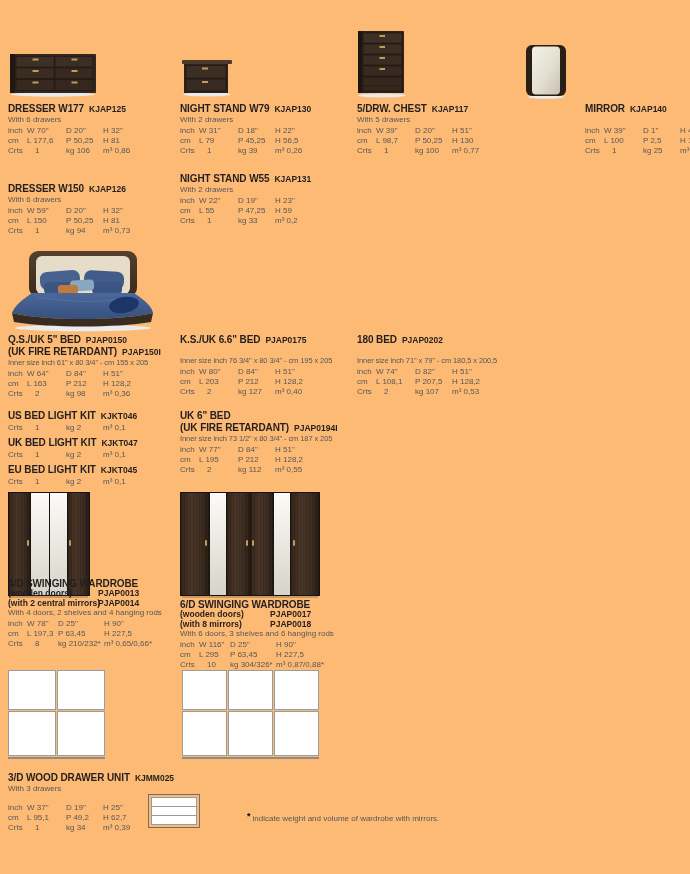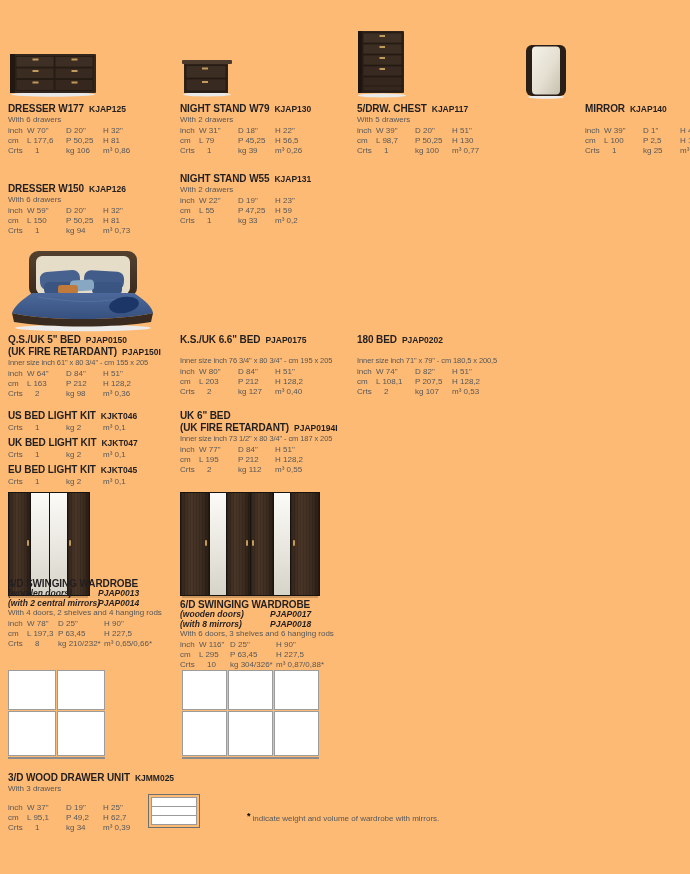--- a/index.html
+++ b/index.html
@@ -16,21 +16,21 @@
   .title{font-size:10px;font-weight:bold;color:var(--text-dark);letter-spacing:-0.1px;}
   .code{font-size:8.5px;font-weight:bold;color:var(--text-dark);}
   .desc{min-height:10px;white-space:nowrap;}
   .inner{font-size:7.5px;white-space:nowrap;letter-spacing:-0.1px;}
   .spacer{height:10px;}
   .specs{margin-top:1px;}
   .srow{display:grid;grid-template-columns:19px 39px 37px auto;white-space:nowrap;line-height:10px;}
   .sw .srow{grid-template-columns:19px 31px 46px auto;}
   .srow:last-child > .scell:nth-child(2){padding-left:8px;}
   .scell{overflow:visible;}
-  .wline{position:relative;line-height:9.5px;height:9.5px;white-space:nowrap;font-style:italic;}
+  .wline{position:relative;line-height:9.5px;height:9.5px;white-space:nowrap;}
   .wsub{font-size:8.5px;font-weight:bold;color:var(--text-dark);}
   .wcode{position:absolute;left:90px;top:0;text-align:right;}
   .wtitle-line{line-height:11px;}
   
   .photo{position:absolute;}
   
   .wardrobe{position:absolute;display:flex;gap:1px;background:#171310;padding:1px;}
   .wardrobe::after{content:"";position:absolute;left:2px;right:2px;bottom:-2px;height:2px;background:rgba(0,0,0,.18);}
   .wp-wood{background:linear-gradient(90deg,#33241a,#4a3628 35%,#3c2c20 75%,#281c13),
            repeating-linear-gradient(90deg,rgba(0,0,0,.12) 0 1px,transparent 1px 3px);

